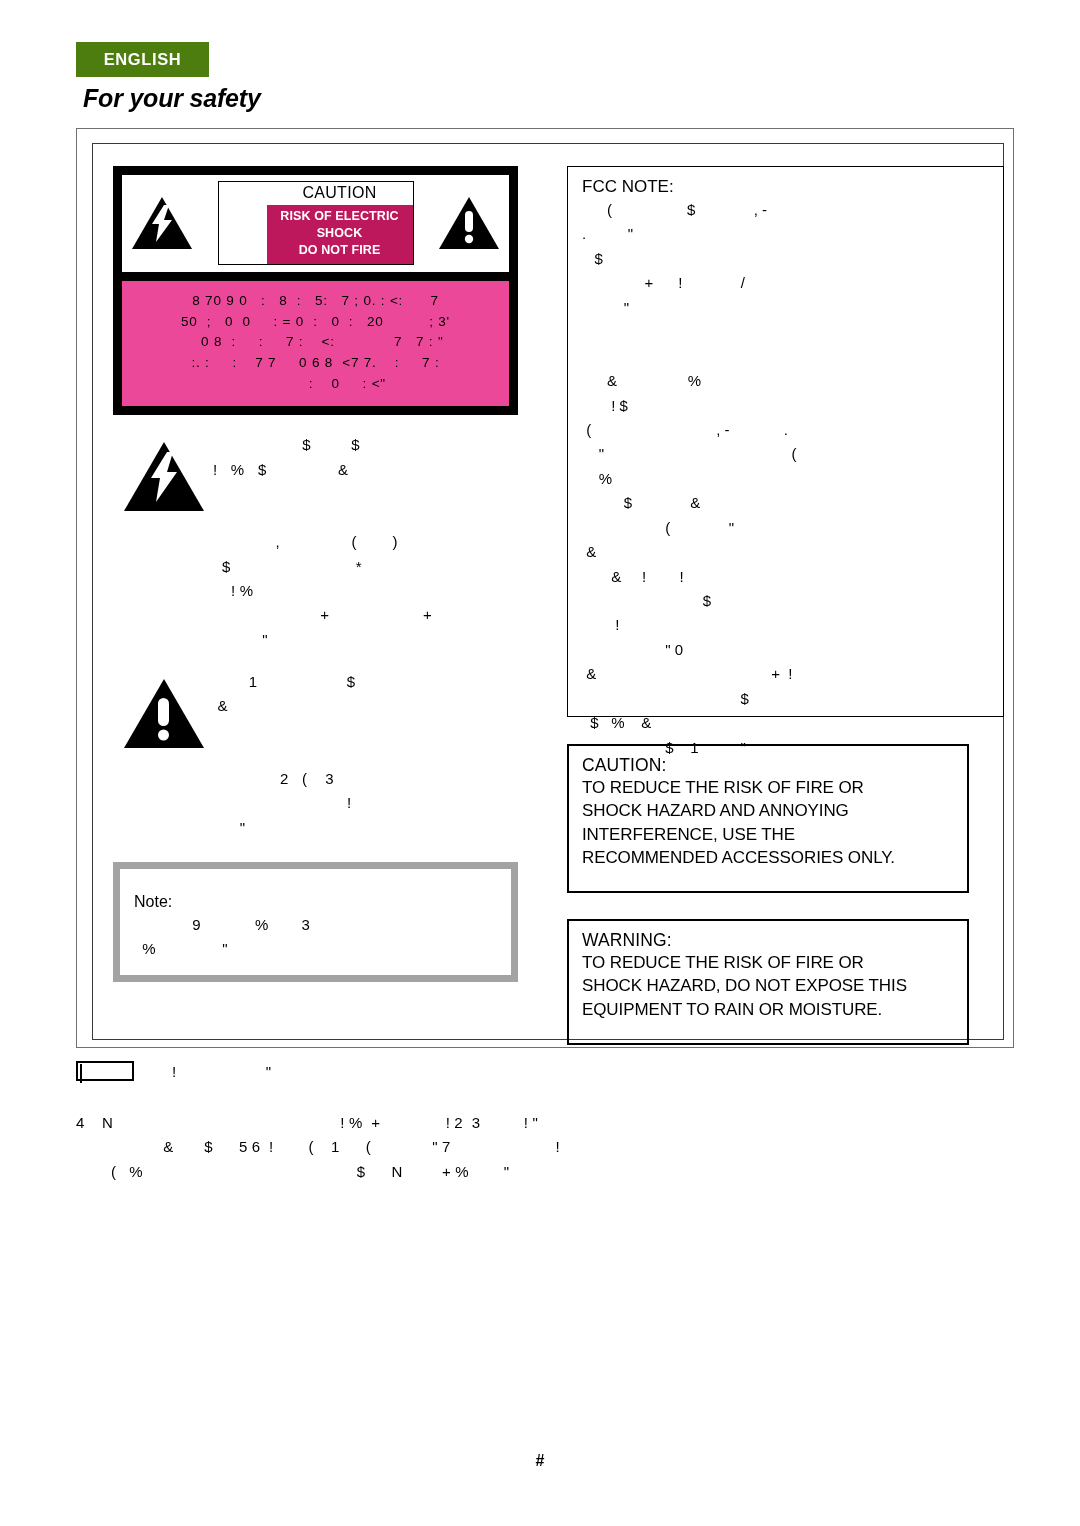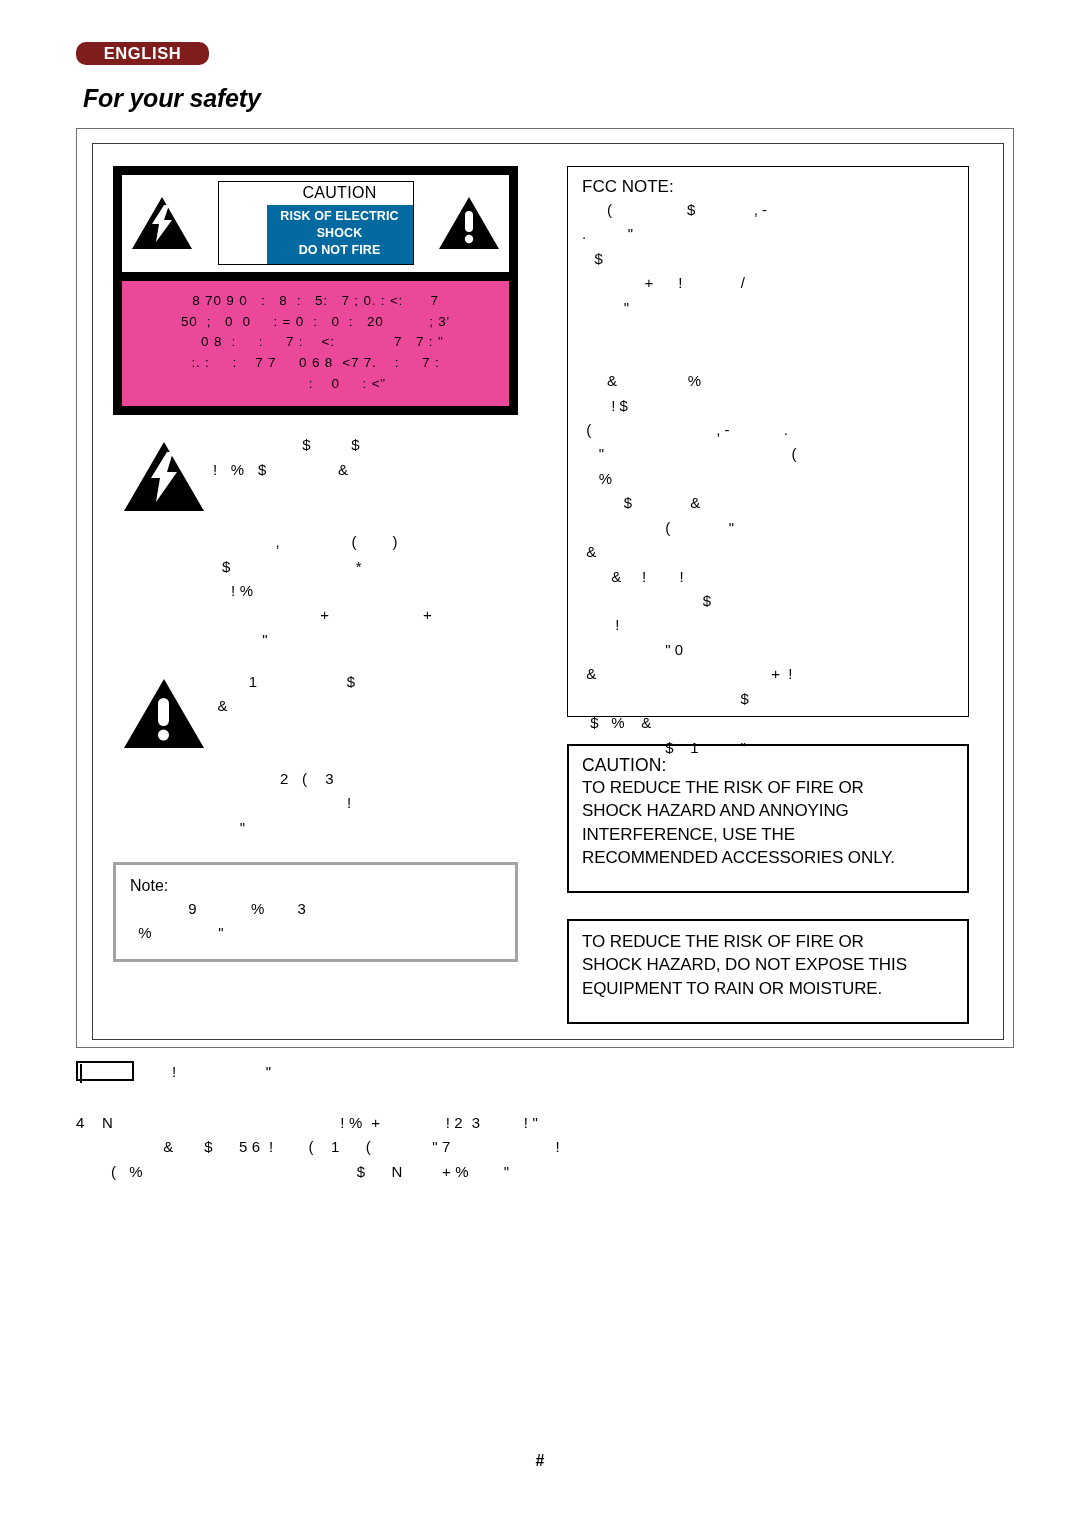--- a/index.html
+++ b/index.html
@@ -13,30 +13,29 @@
     position: relative;
     overflow: hidden;
   }
 
   
   .lang-badge {
     position: absolute;
     left: 76px;
     top: 42px;
     width: 133px;
-    height: 23px;
-    background: #7f1d1d;
+    height: 35px;
+    background: #4d7c0f;
     color: #ffffff;
     font-size: 16.5px;
     font-weight: bold;
     letter-spacing: 0.6px;
     display: flex;
     align-items: center;
     justify-content: center;
-    border-radius: 10px;
   }
 
   .page-title {
     position: absolute;
     left: 83px;
     top: 84px;
     font-size: 25px;
     font-weight: bold;
     font-style: italic;
     letter-spacing: -0.2px;
@@ -83,21 +82,21 @@
   .caution-plate { width: 196px; border: 1px solid #000000; padding-left: 48px; }
   .caution-plate-head {
     background: #ffffff;
     color: #000000;
     text-align: center;
     font-size: 16px;
     padding: 2px 0 3px 0;
     letter-spacing: 0.3px;
   }
   .caution-plate-body {
-    background: #0369a1;
+    background: #be185d;
     color: #ffffff;
     text-align: center;
     font-size: 12.5px;
     line-height: 1.35;
     padding: 3px 0 5px 0;
     letter-spacing: 0.1px;
     font-weight: bold;
   }
 
   
@@ -121,33 +120,33 @@
     flex: 1;
     font-size: 15px;
     line-height: 1.62;
     white-space: pre-wrap;
     word-break: break-word;
     letter-spacing: 0.3px;
   }
 
   .note-box {
     margin-top: 22px;
-    border: 3px solid #a3a3a3;
-    padding: 12px 14px 14px 14px;
+    border: 7px solid #a3a3a3;
+    padding: 24px 14px 14px 14px;
     width: 405px;
   }
   .note-title { font-size: 16px; margin-bottom: 2px; }
   .note-body { font-size: 15px; line-height: 1.6; white-space: pre-wrap; }
 
   
   .fcc-box {
     border: 1px solid #000000;
     padding: 10px 14px 12px 14px;
     height: 551px;
-    width: 402px;
+    width: 437px;
   }
   .fcc-title { font-size: 17px; margin-bottom: 1px; }
   .fcc-body { font-size: 15px; line-height: 1.63; white-space: pre-wrap; }
 
   .alert-box {
     border: 2px solid #000000;
     padding: 9px 13px 22px 13px;
     width: 402px;
   }
   .alert-box.caution { margin-top: 27px; }
@@ -317,20 +316,21 @@
 
   <div class="alert-box caution">
     <div class="alert-head">CAUTION:</div>
     <div class="alert-body">TO REDUCE THE RISK OF FIRE OR
 SHOCK HAZARD AND ANNOYING
 INTERFERENCE, USE THE
 RECOMMENDED ACCESSORIES ONLY.</div>
   </div>
 
   <div class="alert-box warning">
+    <div class="alert-head">WARNING:</div>
     <div class="alert-body">TO REDUCE THE RISK OF FIRE OR
 SHOCK HAZARD, DO NOT EXPOSE THIS
 EQUIPMENT TO RAIN OR MOISTURE.</div>
   </div>
 
 </div>
 
 <div class="footer">
   <div class="footer-row1">
     <span class="class2-icon">

